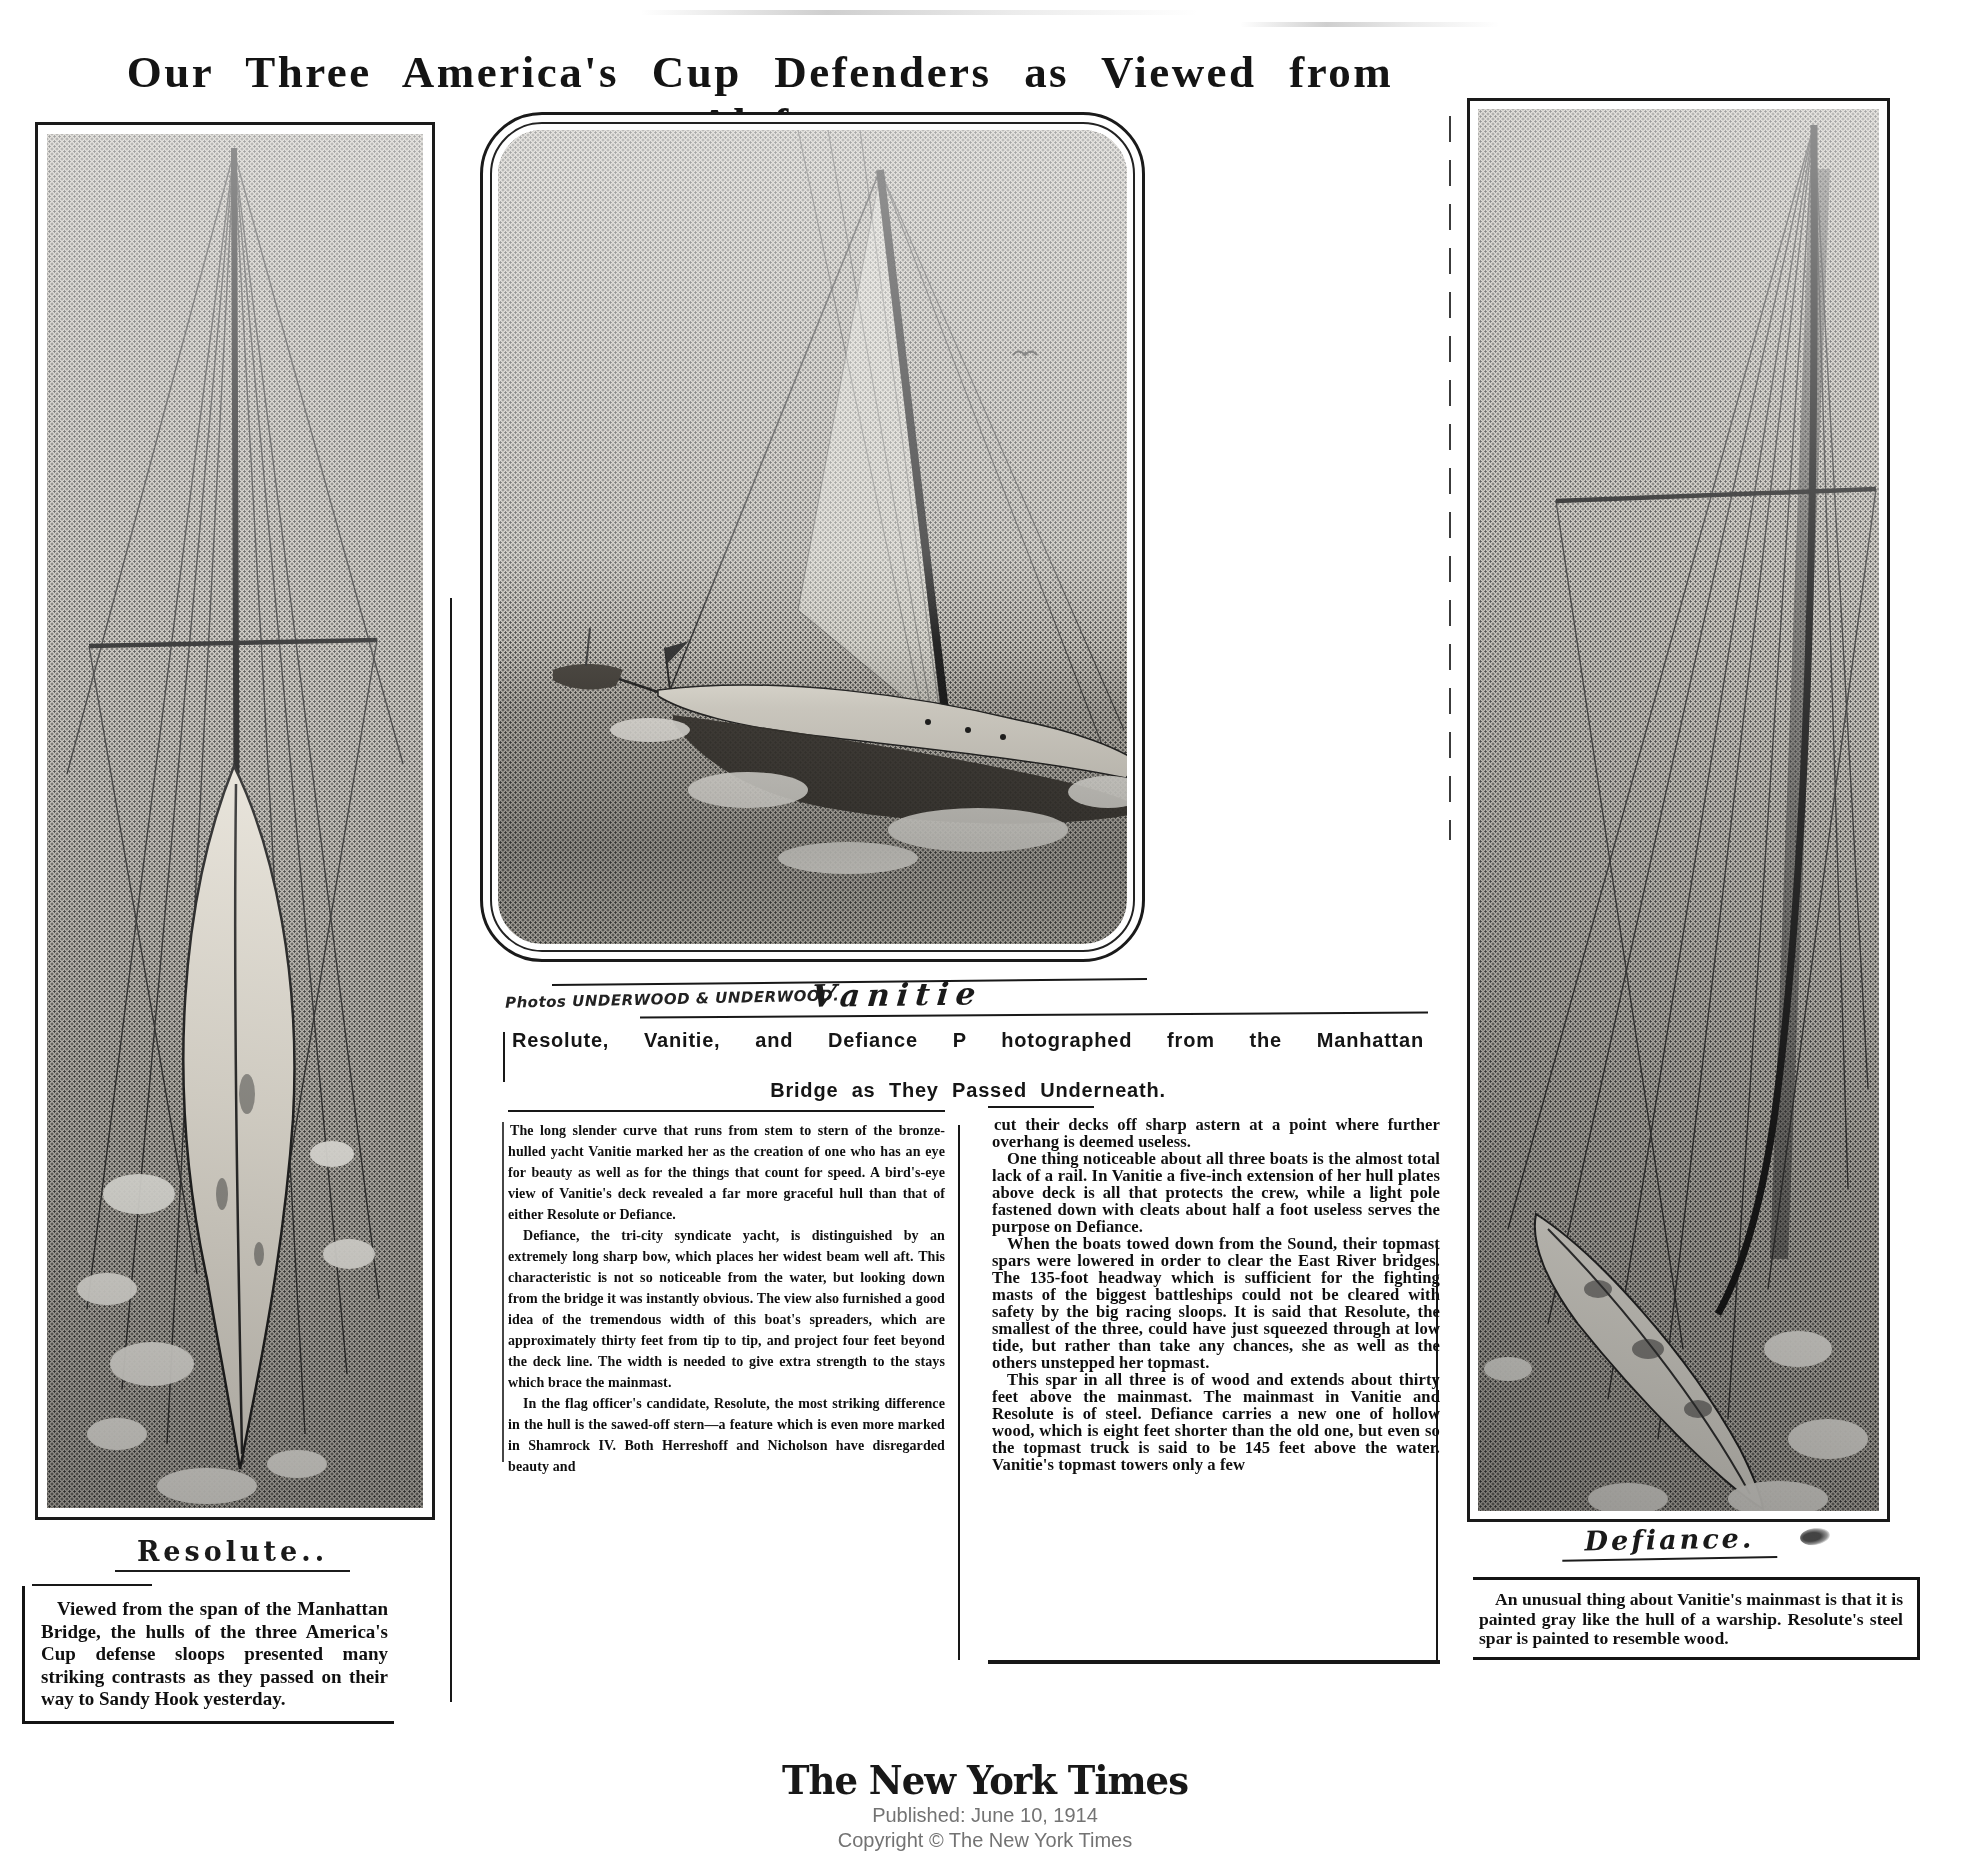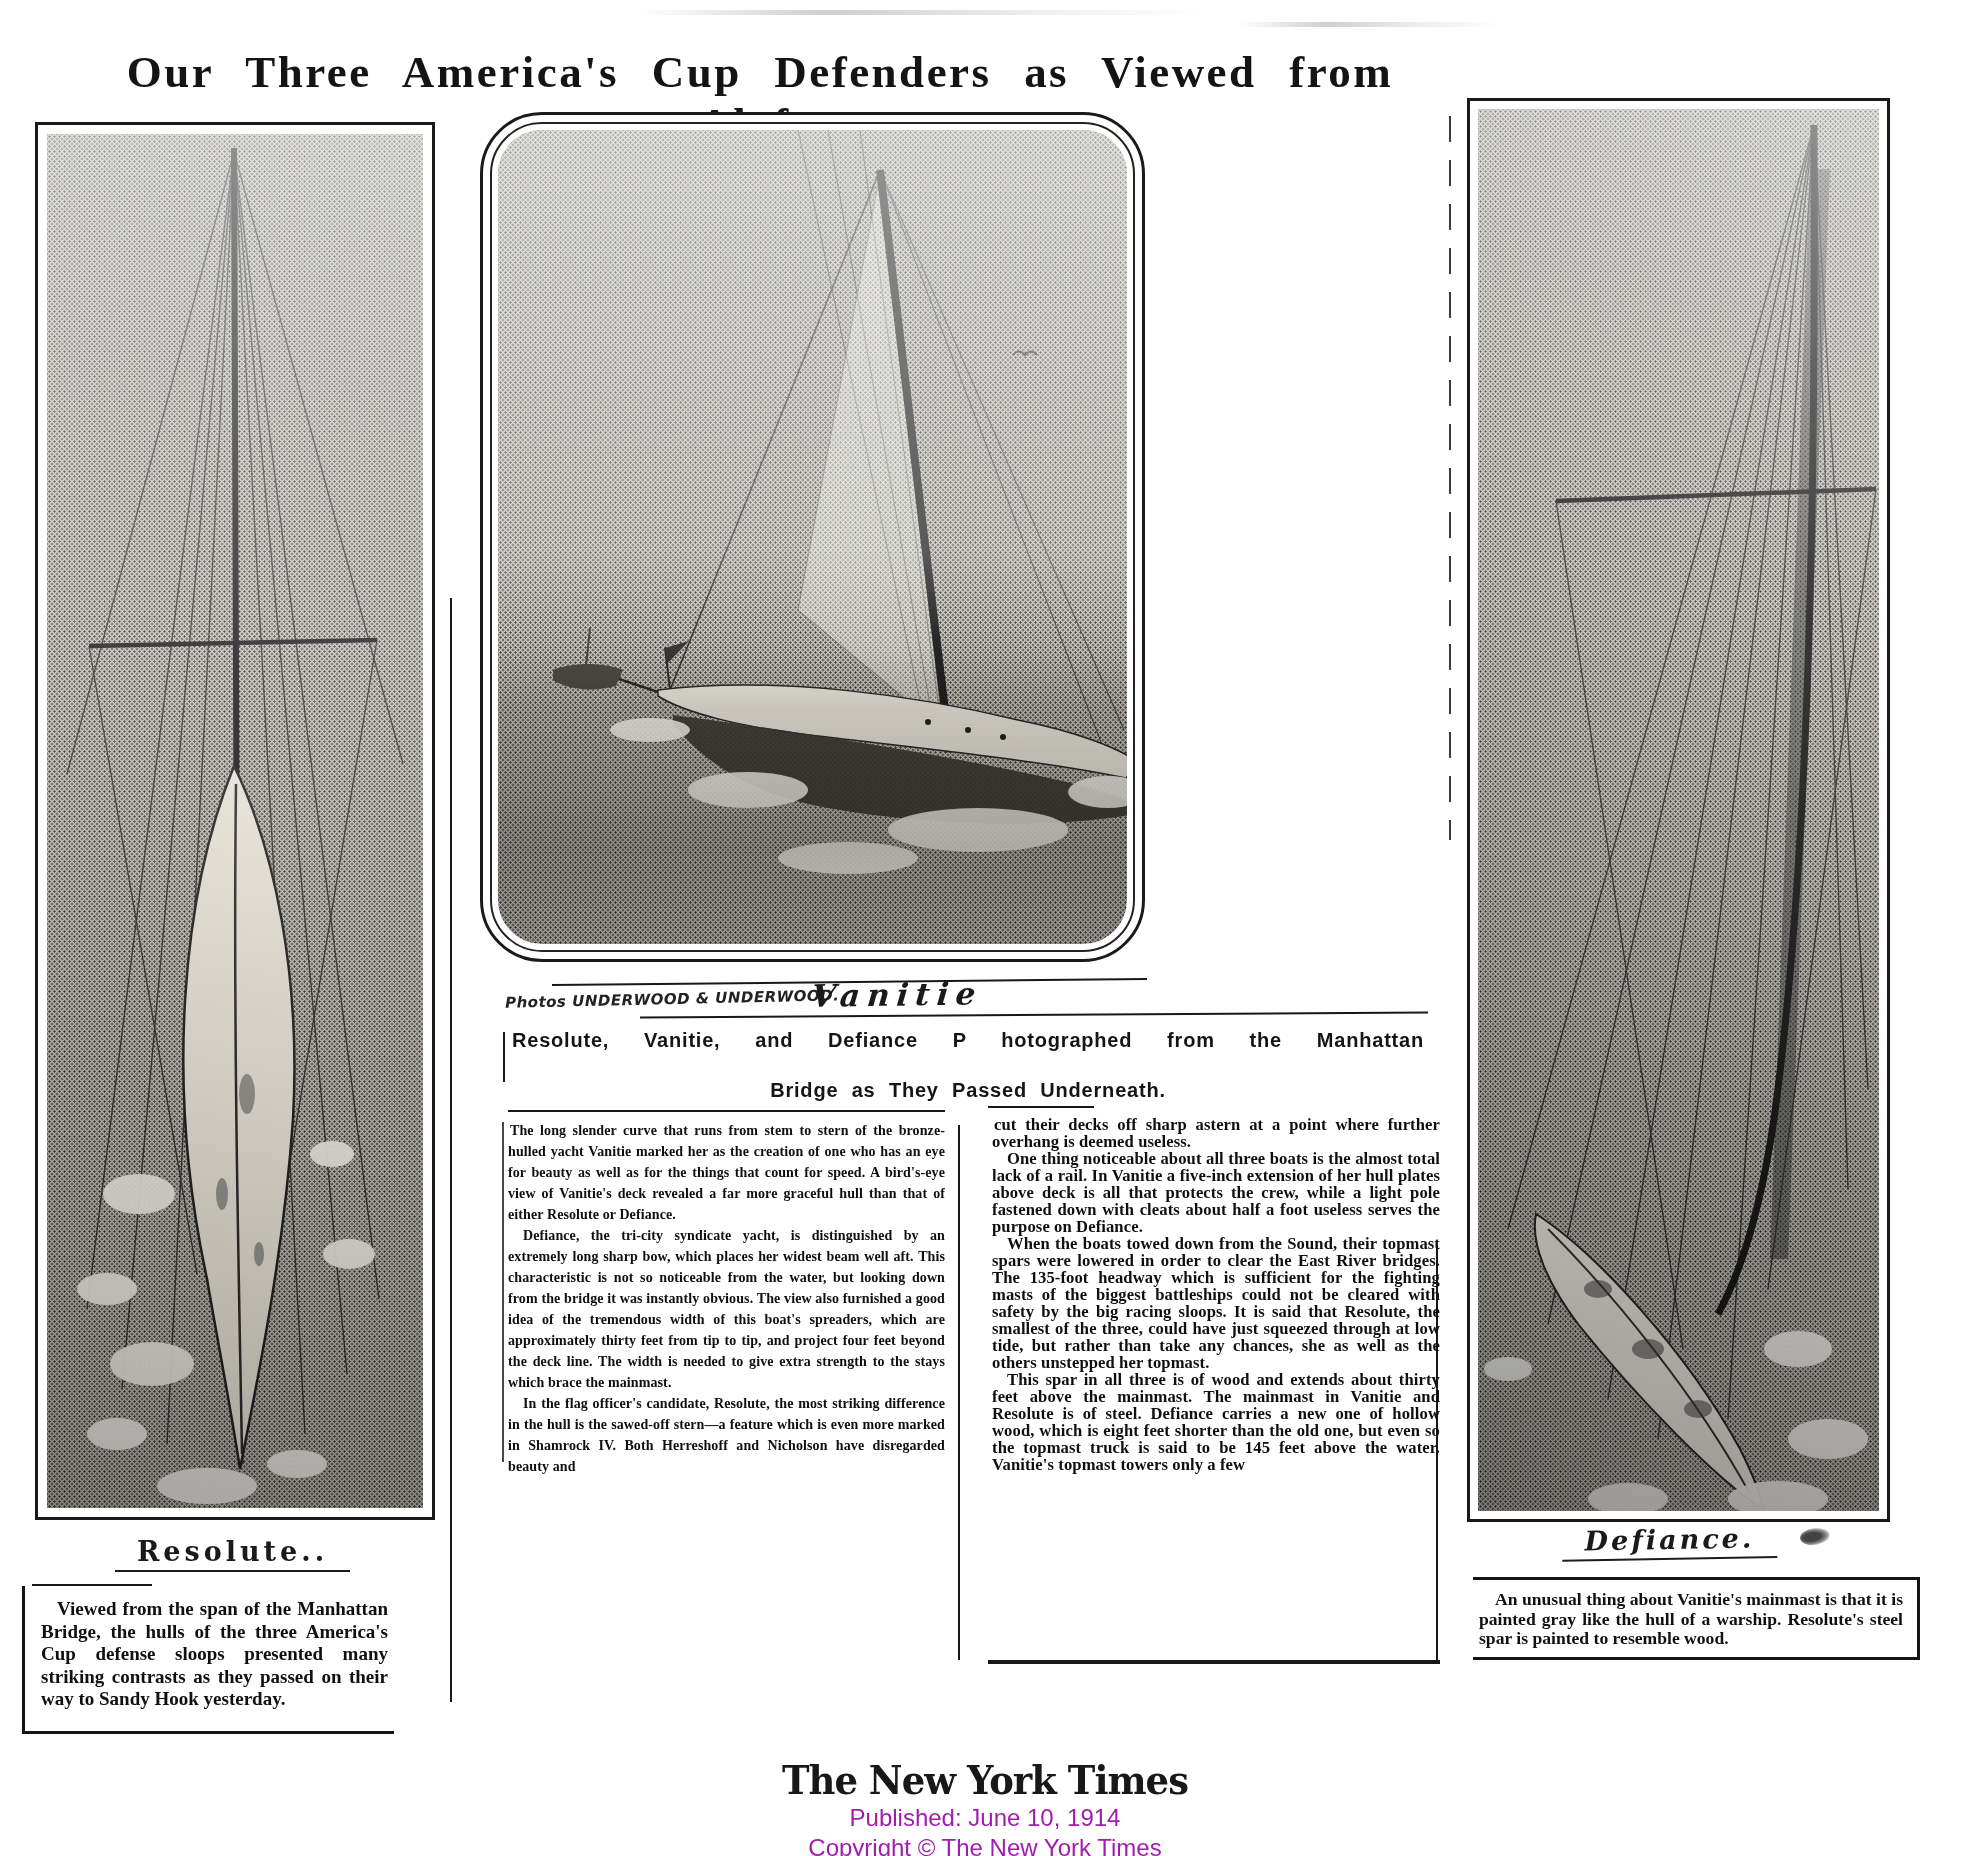--- a/index.html
+++ b/index.html
@@ -60,29 +60,29 @@
   .photo-caption .l2{text-align:center;}
   
   .colA{position:absolute;font-family:"Liberation Serif",serif;font-weight:bold;color:#0f0f0f;text-align:justify;}
   .colA p{margin:0;text-indent:15px;}
   .colA p.flush{text-indent:2px;}
   .col1{font-size:14px;line-height:21px;letter-spacing:.1px;}
   .col2{font-size:16.6px;line-height:17px;letter-spacing:.1px;}
   .note{position:absolute;font-family:"Liberation Serif",serif;font-weight:bold;color:#101010;text-align:justify;box-sizing:border-box;}
   .note p{margin:0;text-indent:16px;}
   .note p.flush{text-indent:2px;}
-  .note-left{font-size:19px;line-height:22.5px;border-left:3px solid #141414;border-bottom:3px solid #141414;padding:12px 6px 20px 16px;}
+  .note-left{font-size:19px;line-height:22.5px;border-left:3px solid #141414;border-bottom:3px solid #141414;padding:12px 6px 10px 16px;}
   .note-right{font-size:17.6px;line-height:19.5px;border-top:3px solid #141414;border-right:3px solid #141414;border-bottom:3px solid #141414;padding:10px 14px 8px 6px;}
   
   .footer{position:absolute;left:640px;top:1758px;width:690px;text-align:center;}
   .nyt-logo{
     font-family:"DejaVu Serif",serif;font-weight:bold;font-size:37px;color:#181818;
     letter-spacing:-1px;transform:scaleY(1.08);display:inline-block;
   }
-  .footer-line{font-family:"Liberation Sans",sans-serif;font-size:24px;color:#a21caf;margin-top:2px;}
+  .footer-line{font-family:"Liberation Sans",sans-serif;font-size:20px;color:#737373;margin-top:2px;}
   .smudge-dot{position:absolute;width:30px;height:17px;border-radius:50%;
     background:radial-gradient(ellipse at 40% 50%, #222 0 35%, rgba(30,30,30,.55) 60%, transparent 75%);
     transform:rotate(-8deg);opacity:.85;}
 </style>
 </head>
 <body>
 
 <div id="canvas">
 
   <div class="ink-smudge" style="left:640px;top:10px;width:560px;"></div>

